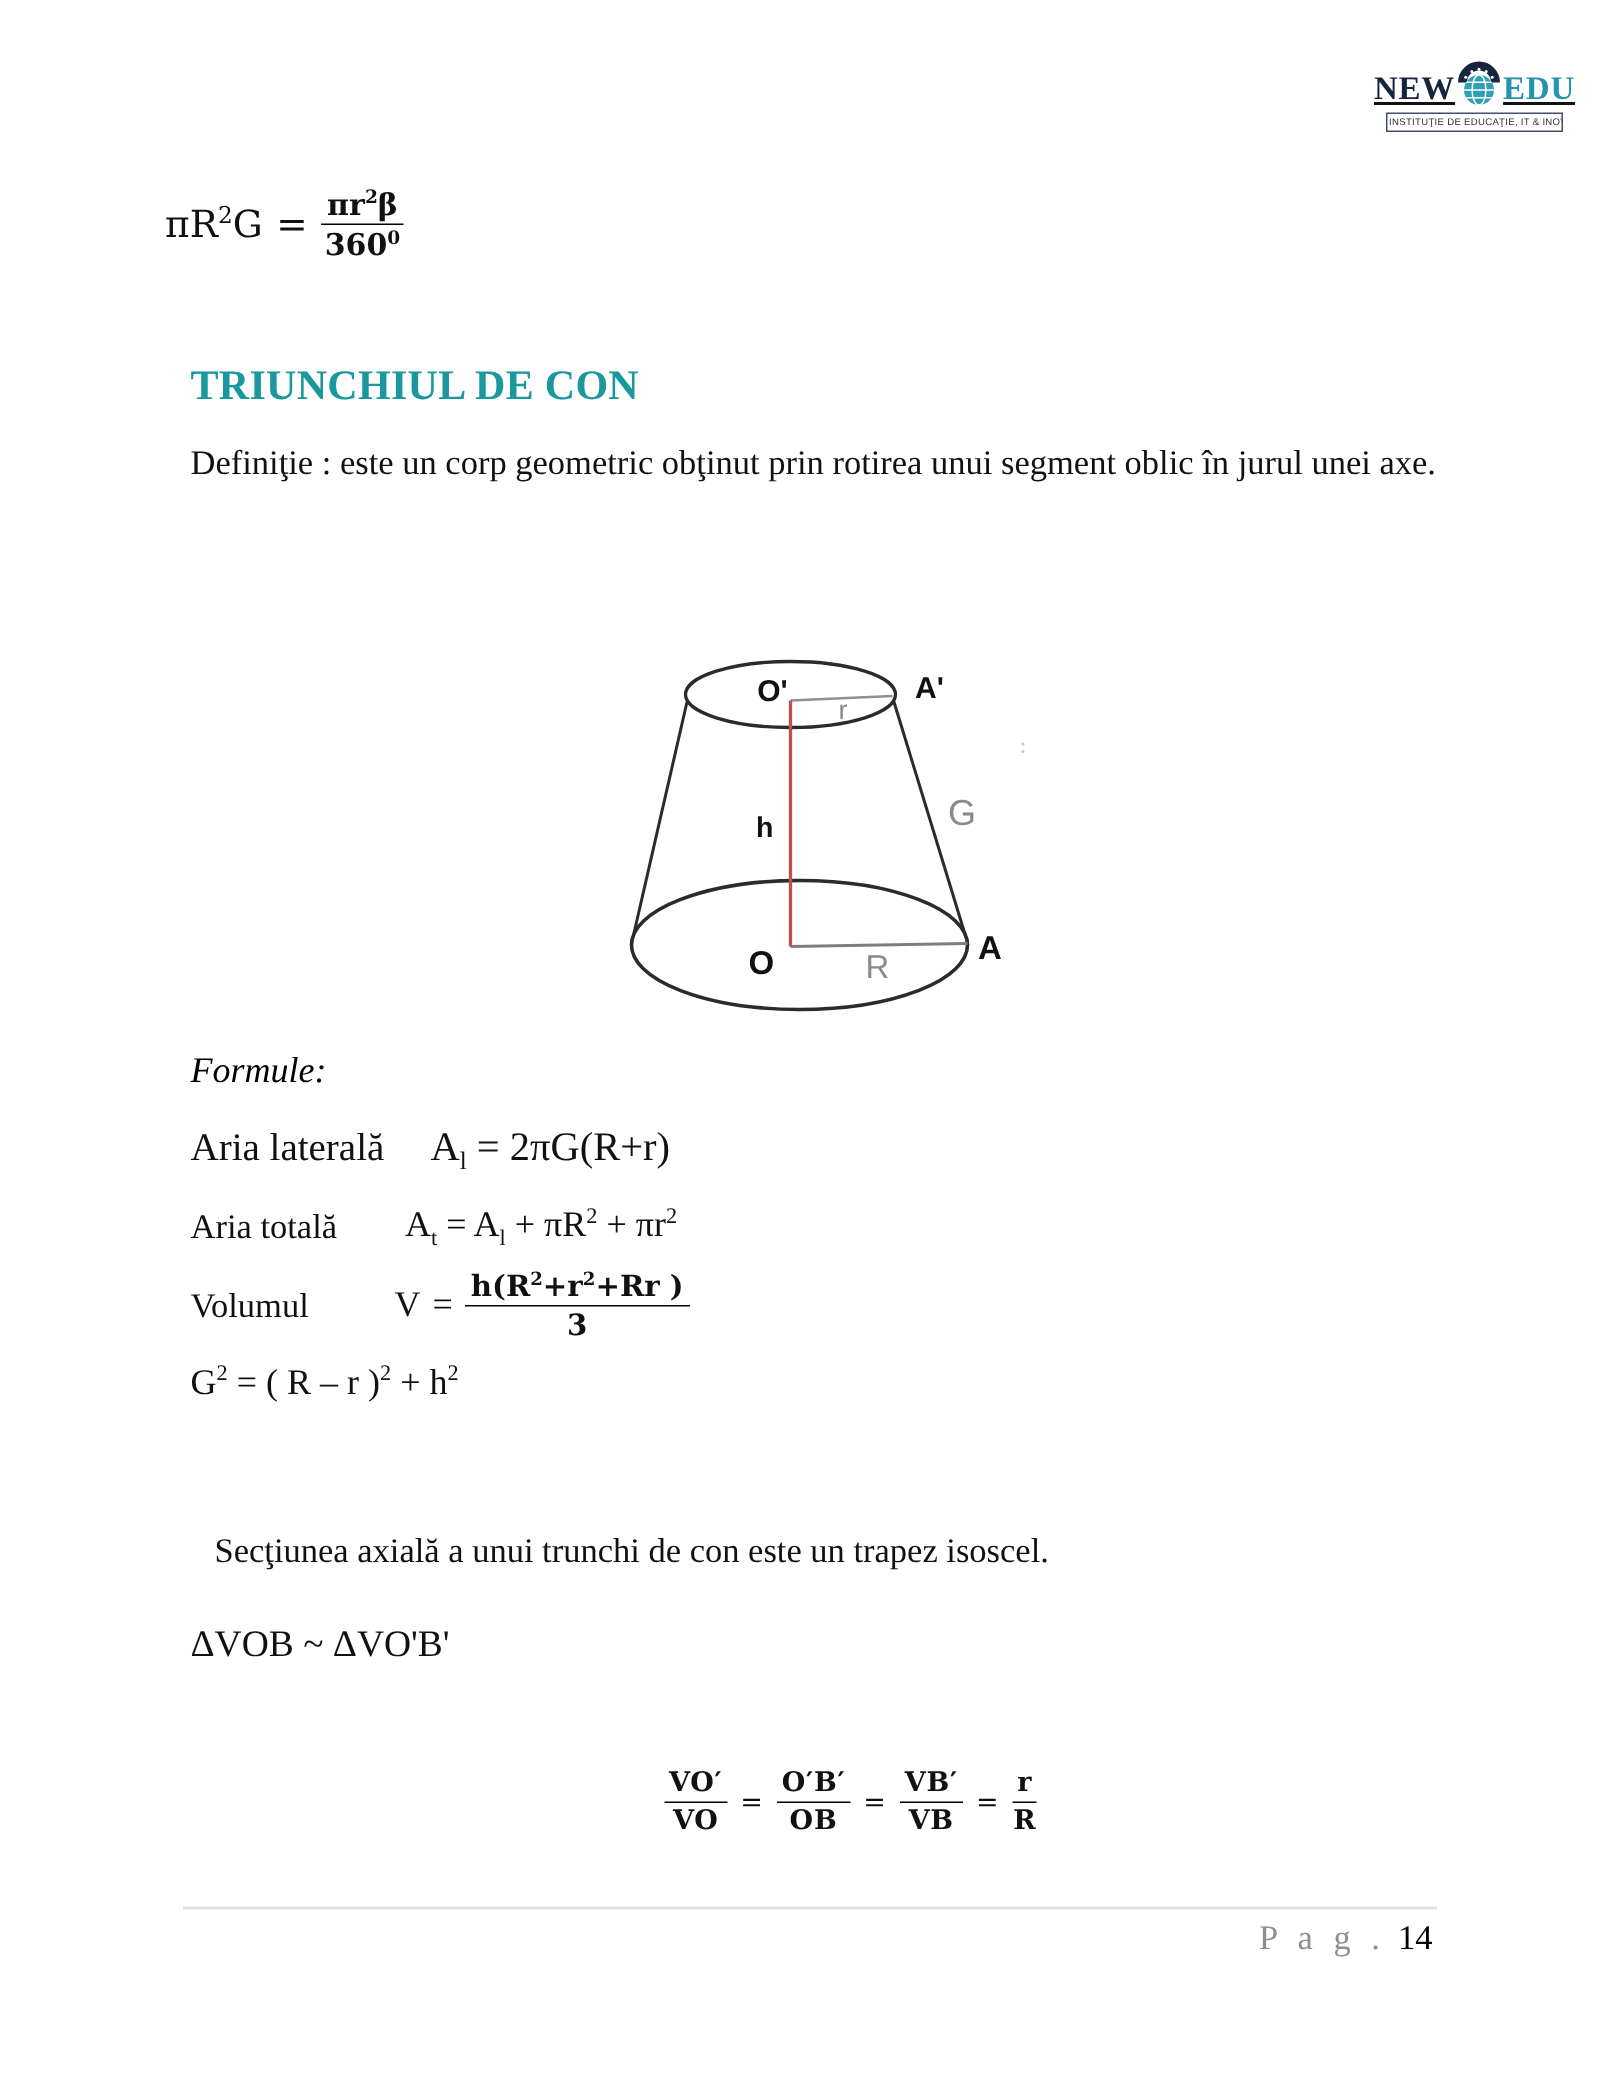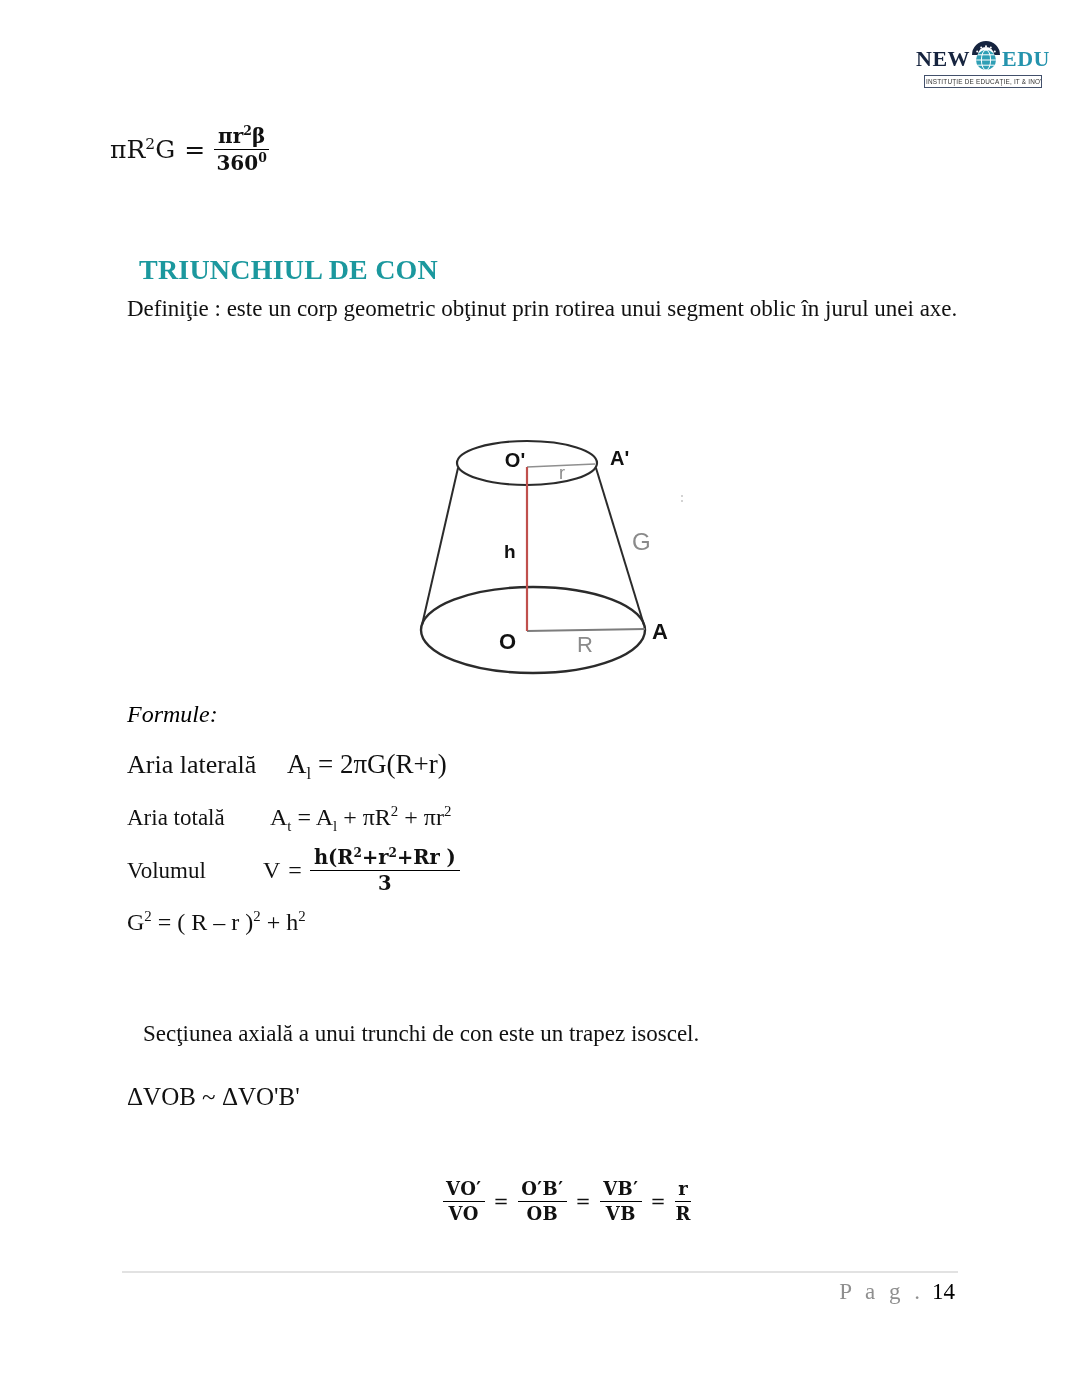--- a/index.html
+++ b/index.html
@@ -11,21 +11,21 @@
     background: #ffffff;
     font-family: "Liberation Serif", serif;
     color: #111;
     overflow: hidden;
   }
   sup { font-size: .62em; vertical-align: super; line-height: 0; }
   sub { font-size: .62em; vertical-align: sub; line-height: 0; }
 
   
   .logo { position: absolute; left: 924px; top: 45px; width: 118px; text-align: center; }
-  .logo-row { display: flex; align-items: center; justify-content: center; }
+  .logo-row { display: flex; align-items: center; justify-content: center; text-decoration: underline; }
   .logo-new { font-weight: bold; color: #16243f; font-size: 22px; letter-spacing: .5px; }
   .logo-edu { font-weight: bold; color: #2493ad; font-size: 22px; letter-spacing: .5px; }
   .logo-globe { width: 30px; height: 34px; margin: -6px 1px 0 1px; flex: none; }
   .logo-tagline {
     margin-top: 2px; border: 1px solid #42506b;
     font-family: "Liberation Sans", sans-serif;
     font-size: 6.4px; color: #333; padding: 2px 1px;
     letter-spacing: .2px; white-space: nowrap; overflow: hidden;
   }
 
@@ -121,21 +121,21 @@
 
   <div class="top-formula mathfont">
     <span><span>πR</span><sup>2</sup><span>G</span></span>
     <span>=</span>
     <span class="frac">
       <span class="num"><span>πr</span><sup>2</sup><span>β</span></span>
       <span class="den"><span>360</span><sup>0</sup></span>
     </span>
   </div>
 
-  <h1 class="heading" style="margin:12px">TRIUNCHIUL DE CON</h1>
+  <h1 class="heading" style="margin:0">TRIUNCHIUL DE CON</h1>
   <p class="definition" style="margin:0">Definiţie : este un corp geometric obţinut prin rotirea unui segment oblic în jurul unei axe.</p>
 
   <svg class="diagram" viewBox="0 0 300 270">
 
     <line x1="63" y1="45" x2="27" y2="202" stroke="#2b2b2b" stroke-width="2"></line>
     <line x1="201" y1="45" x2="249" y2="202" stroke="#2b2b2b" stroke-width="2"></line>
 
     <ellipse cx="132" cy="40" rx="70" ry="22" fill="none" stroke="#2b2b2b" stroke-width="2.2"></ellipse>
     <ellipse cx="138" cy="207" rx="112" ry="43" fill="none" stroke="#2b2b2b" stroke-width="2.4"></ellipse>
 

